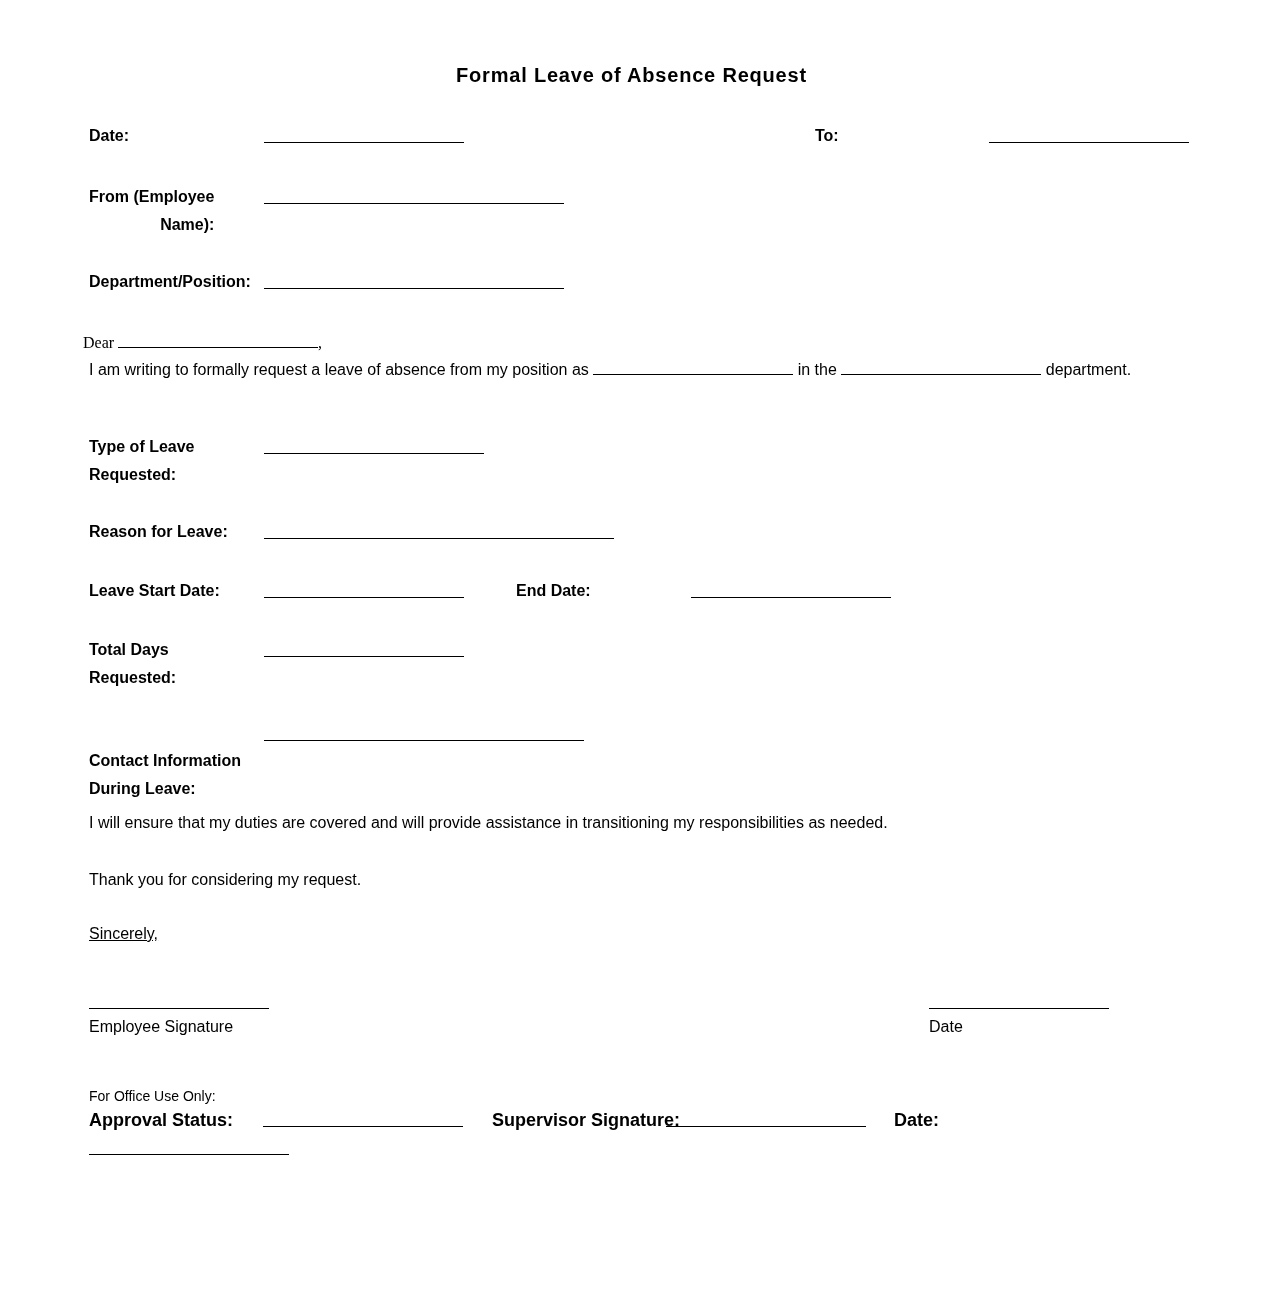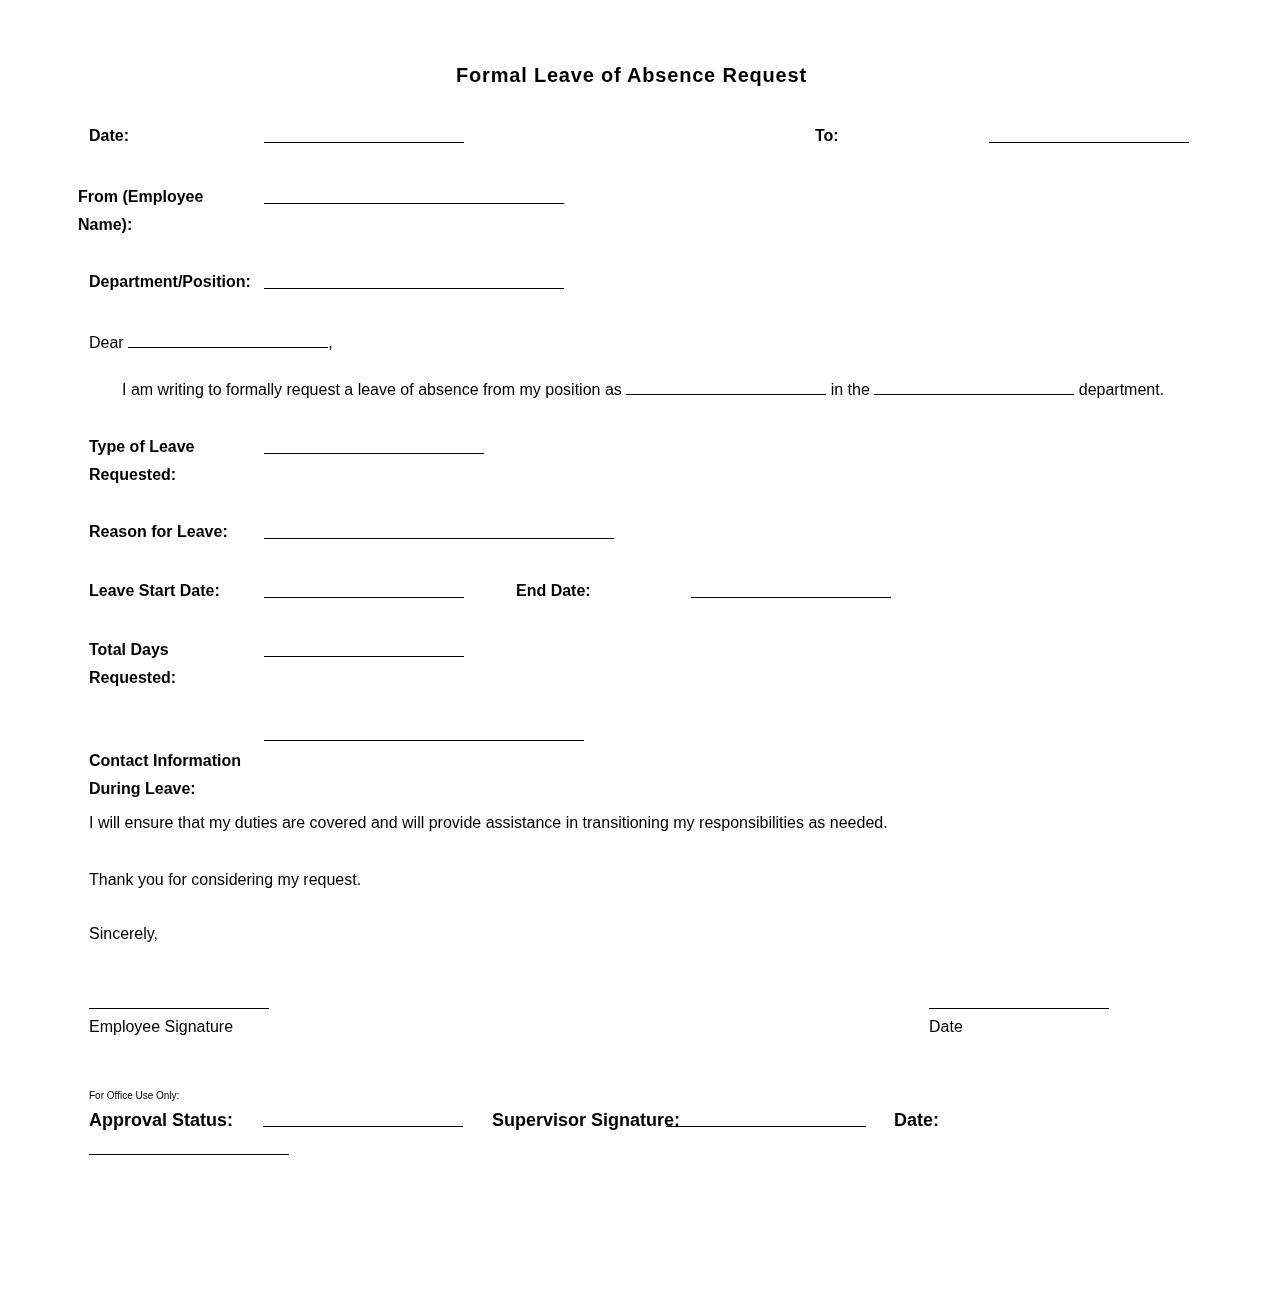--- a/index.html
+++ b/index.html
@@ -5,48 +5,48 @@
   html, body { margin: 0; padding: 0; background: #ffffff; }
   body { width: 1278px; height: 1300px; position: relative; overflow: hidden;
          font-family: "Liberation Sans", sans-serif; color: #000; }
   .abs { position: absolute; }
   .title { left: 0; width: 1263px; top: 64px; text-align: center; font-size: 20px;
            font-weight: bold; letter-spacing: 0.8px; }
   .lbl { font-size: 16px; font-weight: bold; line-height: 28px; }
   .txt { font-size: 16px; line-height: 20px; white-space: nowrap; }
   .line { border-bottom: 1px solid #000; height: 0; }
   .inline-line { display: inline-block; border-bottom: 1px solid #000; height: 14px; vertical-align: baseline; }
-  .small { font-size: 10px; }
+  .small { font-size: 14px; }
   .small-b { font-size: 18px; font-weight: bold; }
 </style>
 </head>
 <body>
 
 <div class="abs title">Formal Leave of Absence Request</div>
 
 <div class="abs lbl" style="left:89px;top:122px;">Date:</div>
 <div class="abs line" style="left:264px;top:142px;width:200px;"></div>
 <div class="abs lbl" style="left:815px;top:122px;">To:</div>
 <div class="abs line" style="left:989px;top:142px;width:200px;"></div>
 
-<div class="abs lbl" style="left:78px;top:183px;">
+<div class="abs lbl" style="left:89px;top:183px;text-align:right;">
   <div>From (Employee</div>
   <div>Name):</div>
 </div>
 <div class="abs line" style="left:264px;top:203px;width:300px;"></div>
 
 <div class="abs lbl" style="left:89px;top:268px;">Department/Position:</div>
 <div class="abs line" style="left:264px;top:288px;width:300px;"></div>
 
-<div class="abs txt" style="left:89px;top:333px;">
+<div class="abs txt" style="left:83px;top:333px;font-family:Liberation Serif, serif;">
   <span>Dear</span>
   <span class="inline-line" style="width:200px;"></span><span>,</span>
 </div>
 
-<div class="abs txt" style="left:89px;top:380px;margin-left:33px;">
+<div class="abs txt" style="left:89px;top:360px;">
   <span>I am writing to formally request a leave of absence from my position as</span>
   <span class="inline-line" style="width:200px;"></span>
   <span>in the</span>
   <span class="inline-line" style="width:200px;"></span>
   <span>department.</span>
 </div>
 
 <div class="abs lbl" style="left:89px;top:433px;">
   <div>Type of Leave</div>
   <div>Requested:</div>
@@ -68,21 +68,21 @@
 <div class="abs line" style="left:264px;top:656px;width:200px;"></div>
 
 <div class="abs lbl" style="left:89px;top:720px;margin-top:27px;">
   <div>Contact Information</div>
   <div>During Leave:</div>
 </div>
 <div class="abs line" style="left:264px;top:740px;width:320px;"></div>
 
 <div class="abs txt" style="left:89px;top:813px;">I will ensure that my duties are covered and will provide assistance in transitioning my responsibilities as needed.</div>
 <div class="abs txt" style="left:89px;top:870px;">Thank you for considering my request.</div>
-<div class="abs txt" style="left:89px;top:924px;">Sincerely,</div>
+<div class="abs txt" style="left:89px;top:924px;text-decoration:underline;">Sincerely,</div>
 
 <div class="abs line" style="left:89px;top:1008px;width:180px;"></div>
 <div class="abs txt" style="left:89px;top:1017px;">Employee Signature</div>
 <div class="abs line" style="left:929px;top:1008px;width:180px;"></div>
 <div class="abs txt" style="left:929px;top:1017px;">Date</div>
 
 <div class="abs txt small" style="left:89px;top:1086px;">For Office Use Only:</div>
 <div class="abs txt small-b" style="left:89px;top:1110px;">Approval Status:</div>
 <div class="abs line" style="left:263px;top:1126px;width:200px;"></div>
 <div class="abs txt small-b" style="left:492px;top:1110px;">Supervisor Signature:</div>

